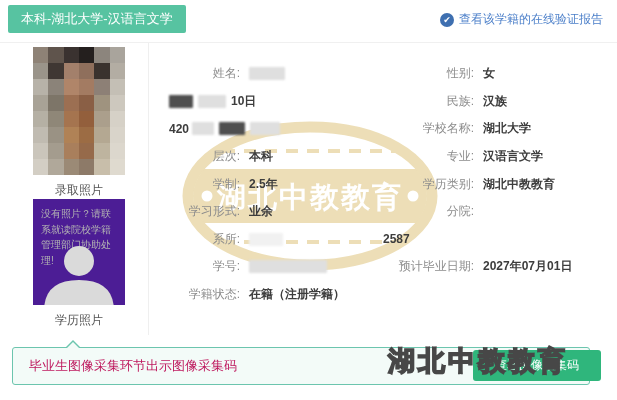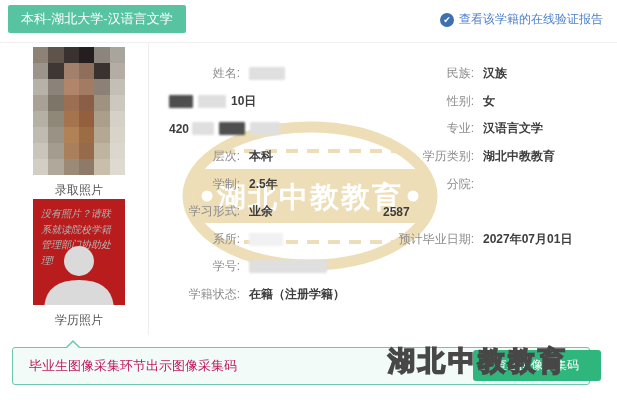--- a/index.html
+++ b/index.html
@@ -15,22 +15,22 @@
          line-height:14px;text-align:center;display:inline-block;}
   .topline{position:absolute;left:0;right:0;top:42px;height:1px;background:#f0f0f0;}
 
   
   .vdivider{position:absolute;left:148px;top:43px;bottom:65px;width:1px;background:#efefef;}
   .mosaic{position:absolute;left:33px;top:47px;width:92px;height:128px;display:grid;
           grid-template-columns:repeat(6,1fr);grid-template-rows:repeat(8,1fr);}
   .photo-label{position:absolute;width:92px;text-align:center;color:#555;font-size:12px;}
   .lbl-admission{left:33px;top:182px;}
   .lbl-diploma{left:33px;top:312px;}
-  .placeholder{position:absolute;left:33px;top:199px;width:92px;height:106px;background:#b91c1c;
-               overflow:hidden;font-style:italic;}
+  .placeholder{position:absolute;left:33px;top:199px;width:92px;height:106px;background:#4c1d95;
+               overflow:hidden;}
   .no-photo-note{color:#b3b3b3;font-size:10px;line-height:1.55;padding:7px 6px 0 8px;}
   .silhouette{position:absolute;left:6px;bottom:-6px;}
 
   
   .form{position:absolute;left:160px;top:60px;right:6px;display:flex;z-index:1;}
   .fcol-l{width:214px;}
   .fcol-r{flex:1;}
   .frow{height:27.6px;display:flex;align-items:center;font-size:12px;}
   .flabel{color:#8c8c8c;text-align:right;flex:none;}
   .fcol-l .flabel{width:80px;}
@@ -195,26 +195,30 @@
           <span class="rd rd-light" style="width:78px"></span>
         </span>
     </div>
     <div class="frow">
       <span class="flabel">学籍状态:</span>
       <span class="fvalue">在籍（注册学籍）</span>
     </div>
   </div>
   <div class="fcol-r">
     <div class="frow">
+      <span class="flabel">性别:</span>
+      <span class="fvalue">女</span>
+    </div>
+    <div class="frow">
       <span class="flabel">民族:</span>
       <span class="fvalue">汉族</span>
     </div>
     <div class="frow">
-      <span class="flabel">性别:</span>
-      <span class="fvalue">女</span>
+      <span class="flabel">学校名称:</span>
+      <span class="fvalue">湖北大学</span>
     </div>
     <div class="frow">
       <span class="flabel">专业:</span>
       <span class="fvalue">汉语言文学</span>
     </div>
     <div class="frow">
       <span class="flabel">学历类别:</span>
       <span class="fvalue">湖北中教教育</span>
     </div>
     <div class="frow">

